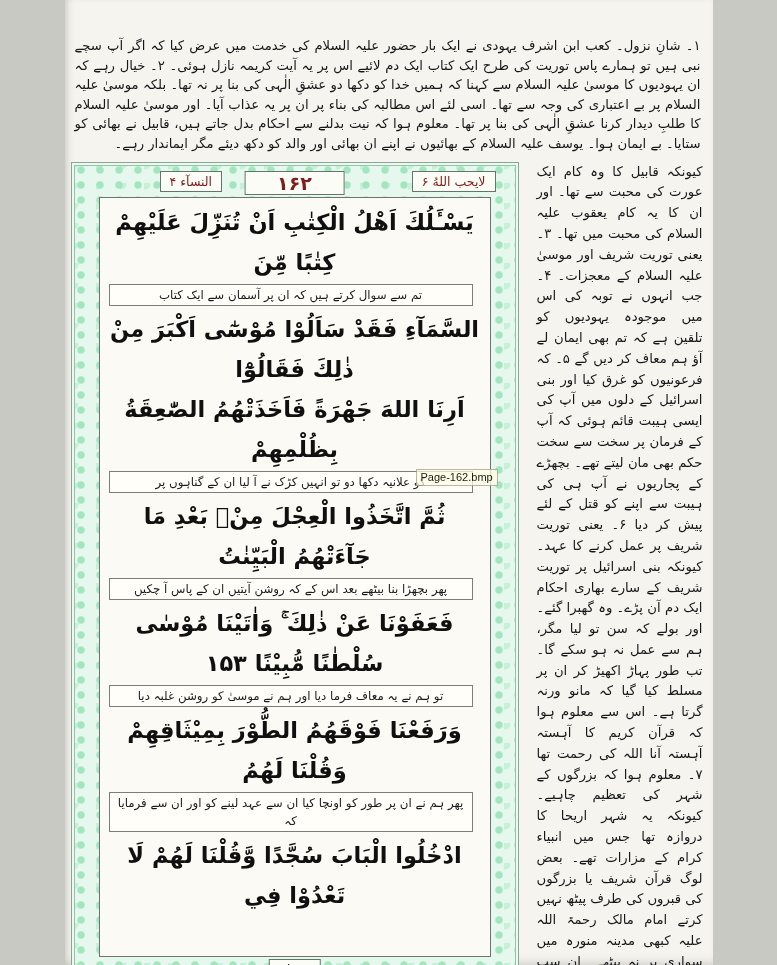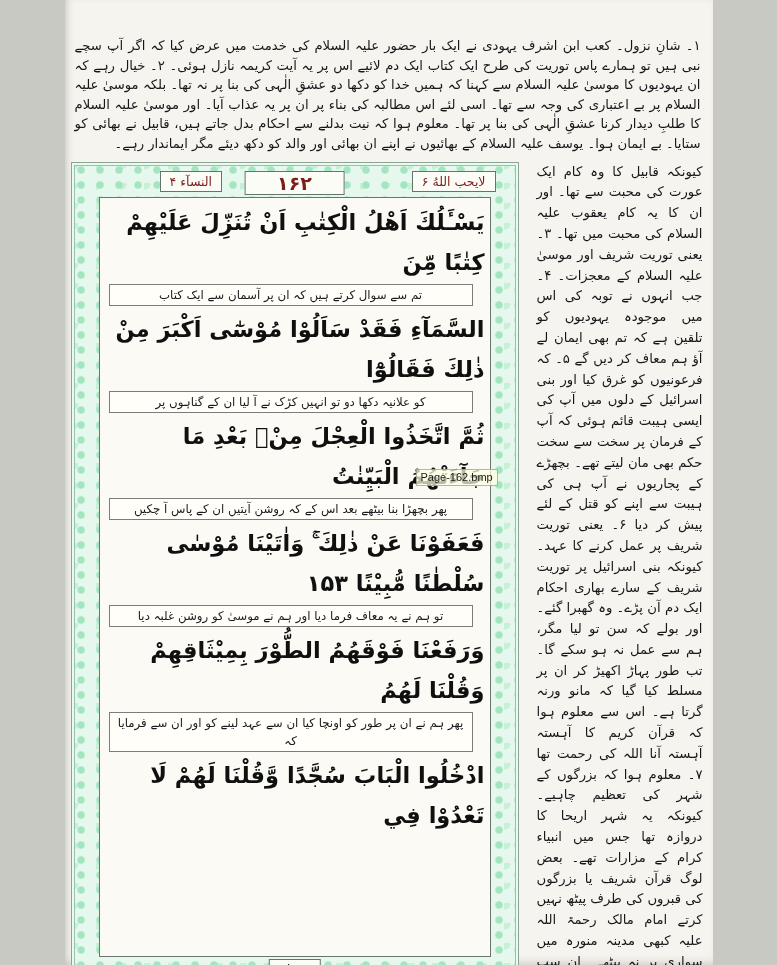--- a/index.html
+++ b/index.html
@@ -73,21 +73,21 @@
     background:#fbfaf4;
     border:1px solid #6d736e;
     overflow:hidden;
     padding:4px 5px;
   }
   .line{direction:rtl;}
   .line.arabic{
     font-weight:bold;
     font-size:22.5px;
     line-height:40px;
-    text-align:right;
+    text-align:center;
     color:#101010;
     letter-spacing:0;
   }
   .line.urdu{
     border:1px solid #7c7c78;
     background:#fffef9;
     margin:2px 12px 3px 4px;
     padding:1px 8px;
     font-size:11.8px;
     line-height:18px;
@@ -141,20 +141,21 @@
 
     <div class="quran-frame">
       <span class="frame-label juz">لایحب اللهُ ۶</span>
       <span class="frame-label page-num">۱۶۲</span>
       <span class="frame-label surah">النسآء ۴</span>
 
       <div class="quran-inner">
           <div class="line arabic">يَسْـَٔلُكَ اَهْلُ الْكِتٰبِ اَنْ تُنَزِّلَ عَلَيْهِمْ كِتٰبًا مِّنَ</div>
           <div class="line urdu">تم سے سوال کرتے ہیں کہ ان پر آسمان سے ایک کتاب</div>
           <div class="line arabic">السَّمَآءِ فَقَدْ سَاَلُوْا مُوْسٰٓى اَكْبَرَ مِنْ ذٰلِكَ فَقَالُوْٓا</div>
+          <div class="line arabic">اَرِنَا اللهَ جَهْرَةً فَاَخَذَتْهُمُ الصّٰعِقَةُ بِظُلْمِهِمْ</div>
           <div class="line urdu">کو علانیہ دکھا دو تو انہیں کڑک نے آ لیا ان کے گناہوں پر</div>
           <div class="line arabic">ثُمَّ اتَّخَذُوا الْعِجْلَ مِنْۢ بَعْدِ مَا جَآءَتْهُمُ الْبَيِّنٰتُ</div>
           <div class="line urdu">پھر بچھڑا بنا بیٹھے بعد اس کے کہ روشن آیتیں ان کے پاس آ چکیں</div>
           <div class="line arabic">فَعَفَوْنَا عَنْ ذٰلِكَ ۚ وَاٰتَيْنَا مُوْسٰى سُلْطٰنًا مُّبِيْنًا ۱۵۳</div>
           <div class="line urdu">تو ہم نے یہ معاف فرما دیا اور ہم نے موسیٰ کو روشن غلبہ دیا</div>
           <div class="line arabic">وَرَفَعْنَا فَوْقَهُمُ الطُّوْرَ بِمِيْثَاقِهِمْ وَقُلْنَا لَهُمُ</div>
           <div class="line urdu">پھر ہم نے ان پر طور کو اونچا کیا ان سے عہد لینے کو اور ان سے فرمایا کہ</div>
           <div class="line arabic">ادْخُلُوا الْبَابَ سُجَّدًا وَّقُلْنَا لَهُمْ لَا تَعْدُوْا فِي</div>
         </div>
 

